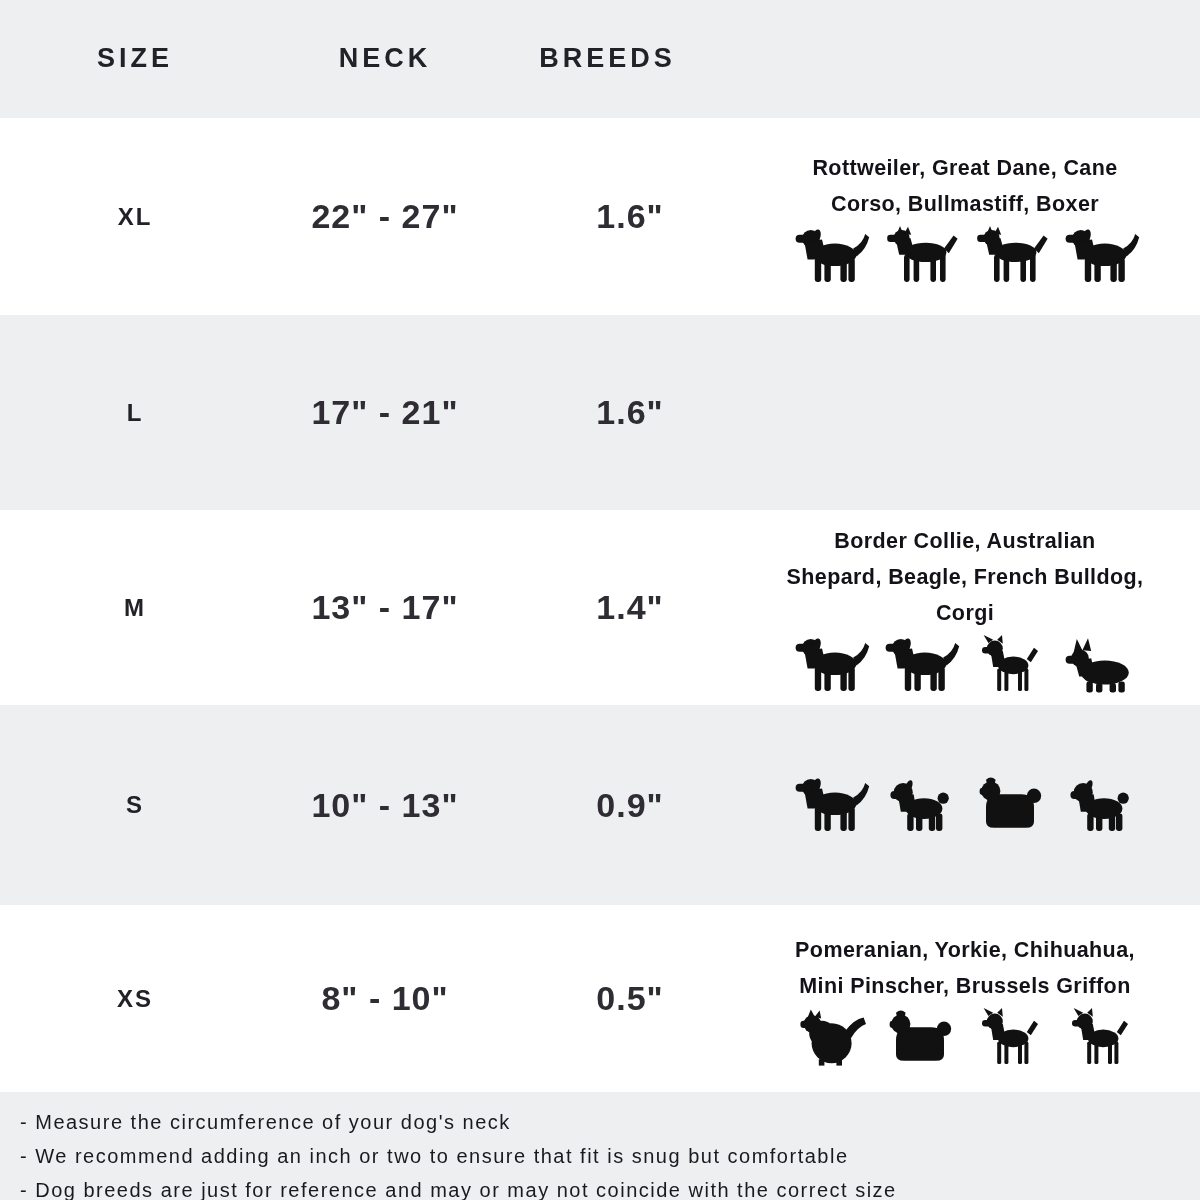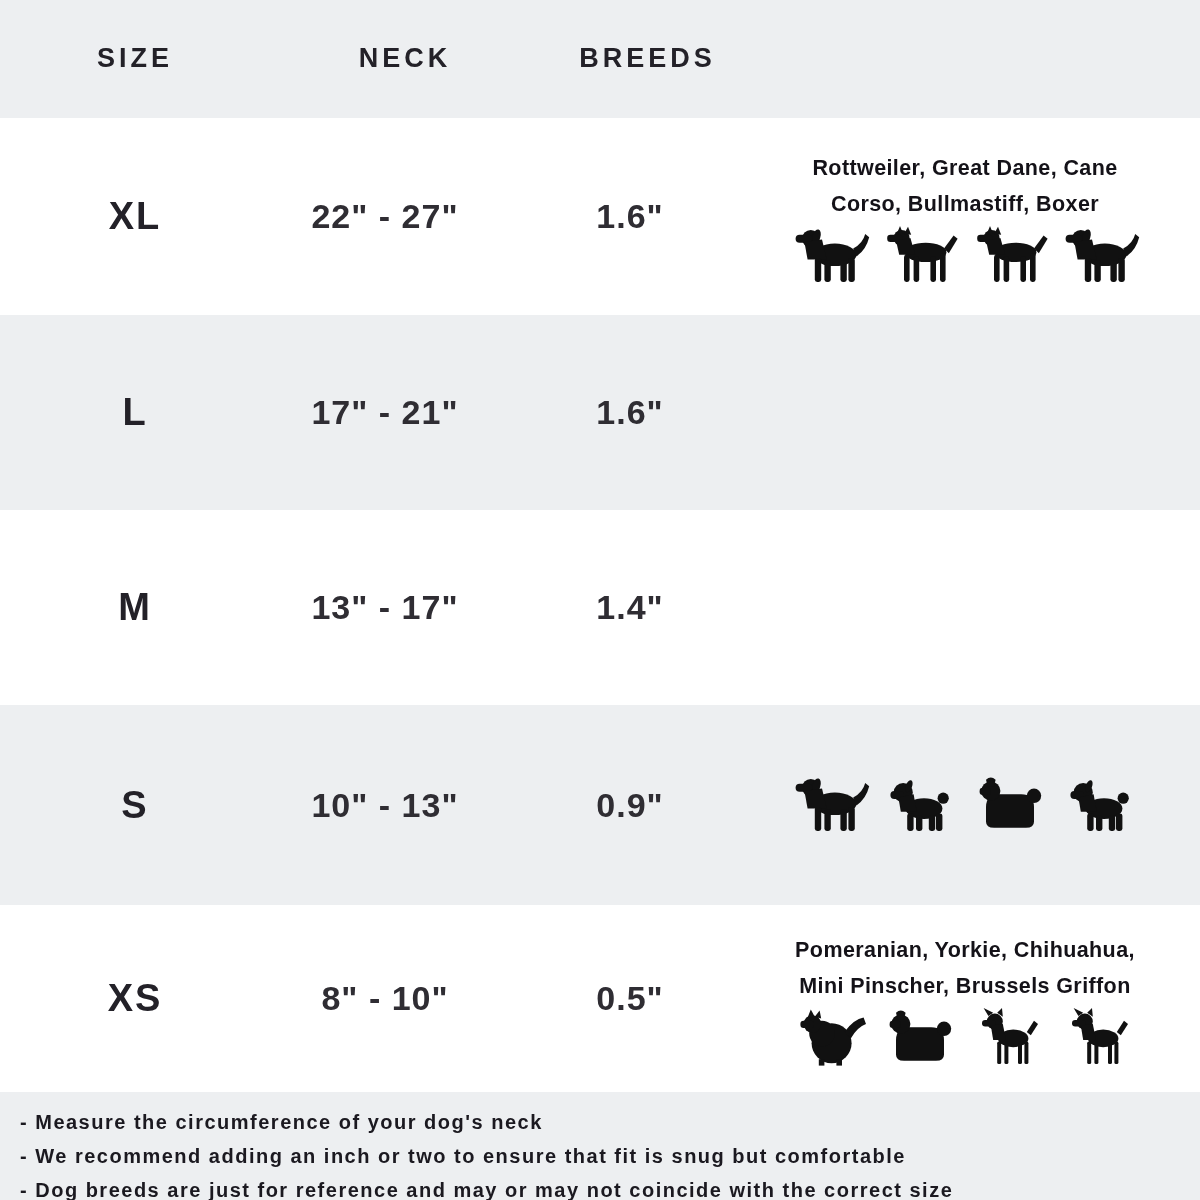--- a/index.html
+++ b/index.html
@@ -11,27 +11,27 @@
     -webkit-font-smoothing:antialiased;
   }
   .table{width:1200px;}
   .row{
     display:grid;
     grid-template-columns:270px 230px 260px 1fr;
     align-items:center;
   }
   .row.alt{background:#edeff1;}
   .row.plain{background:#ffffff;}
-  .header-row{height:118px;gap:20px;}
+  .header-row{height:118px;}
   .cell{display:flex;justify-content:center;align-items:center;text-align:center;}
   .head-label{
     font-weight:bold;font-size:27px;letter-spacing:4px;color:#232128;
     line-height:1.55;max-width:180px;
   }
-  .size-val{font-weight:bold;font-size:38px;letter-spacing:2px;color:#232128;}
+  .size-val{font-weight:bold;font-size:24px;letter-spacing:2px;color:#232128;}
   .neck-val,.width-val{font-weight:bold;font-size:34px;letter-spacing:1px;color:#2f2d33;}
   .breeds-cell{
     display:flex;flex-direction:column;justify-content:center;align-items:center;
     padding-right:30px;height:100%;
   }
   .breeds-text{
     font-weight:bold;font-size:21.5px;letter-spacing:0.4px;line-height:36px;
     text-align:center;color:#141218;max-width:360px;margin-top:6px;
   }
   .dogs{display:flex;justify-content:center;align-items:flex-end;gap:6px;margin-top:4px;}
@@ -39,21 +39,21 @@
   .r-xl{height:197px;}
   .r-l{height:195px;}
   .r-m{height:195px;}
   .r-s{height:200px;}
   .r-xs{height:187px;}
   .footer{
     height:108px;background:#edeff1;box-sizing:border-box;
     padding:13px 20px 0 20px;
   }
   .note{
-    font-weight:bold;font-size:20px;letter-spacing:1.5px;
+    font-weight:normal;font-size:20px;letter-spacing:1.5px;
     line-height:34px;color:#1b1920;white-space:nowrap;
   }
   .defs-holder{position:absolute;width:0;height:0;overflow:hidden;}
 </style>
 </head>
 <body>
 
 <svg class="defs-holder" xmlns="http://www.w3.org/2000/svg" aria-hidden="true">
   <defs>
     <g id="dog-big" fill="currentColor">
@@ -216,20 +216,37 @@
   <div class="row plain r-m">
     <div class="cell">
         <span class="size-val">M</span>
       </div>
     <div class="cell">
         <span class="neck-val">13" - 17"</span>
       </div>
     <div class="cell">
         <span class="width-val">1.4"</span>
       </div>
+    <div class="breeds-cell">
+      <div class="breeds-text">Border Collie, Australian Shepard, Beagle, French Bulldog, Corgi</div>
+      <div class="dogs">
+          <svg viewBox="0 0 100 80">
+            <use href="#dog-big" xlink:href="#dog-big"></use>
+          </svg>
+          <svg viewBox="0 0 100 80">
+            <use href="#dog-big" xlink:href="#dog-big"></use>
+          </svg>
+          <svg viewBox="0 0 100 80">
+            <use href="#dog-tiny" xlink:href="#dog-tiny"></use>
+          </svg>
+          <svg viewBox="0 0 100 80">
+            <use href="#dog-corgi" xlink:href="#dog-corgi"></use>
+          </svg>
+        </div>
+    </div>
   </div>
 
   <div class="row alt r-s">
     <div class="cell">
         <span class="size-val">S</span>
       </div>
     <div class="cell">
         <span class="neck-val">10" - 13"</span>
       </div>
     <div class="cell">

